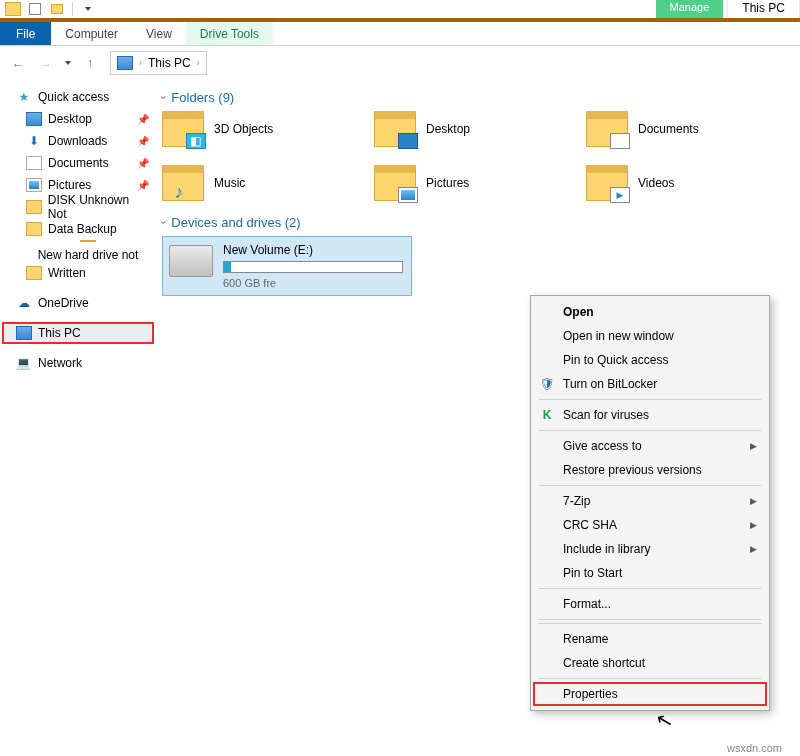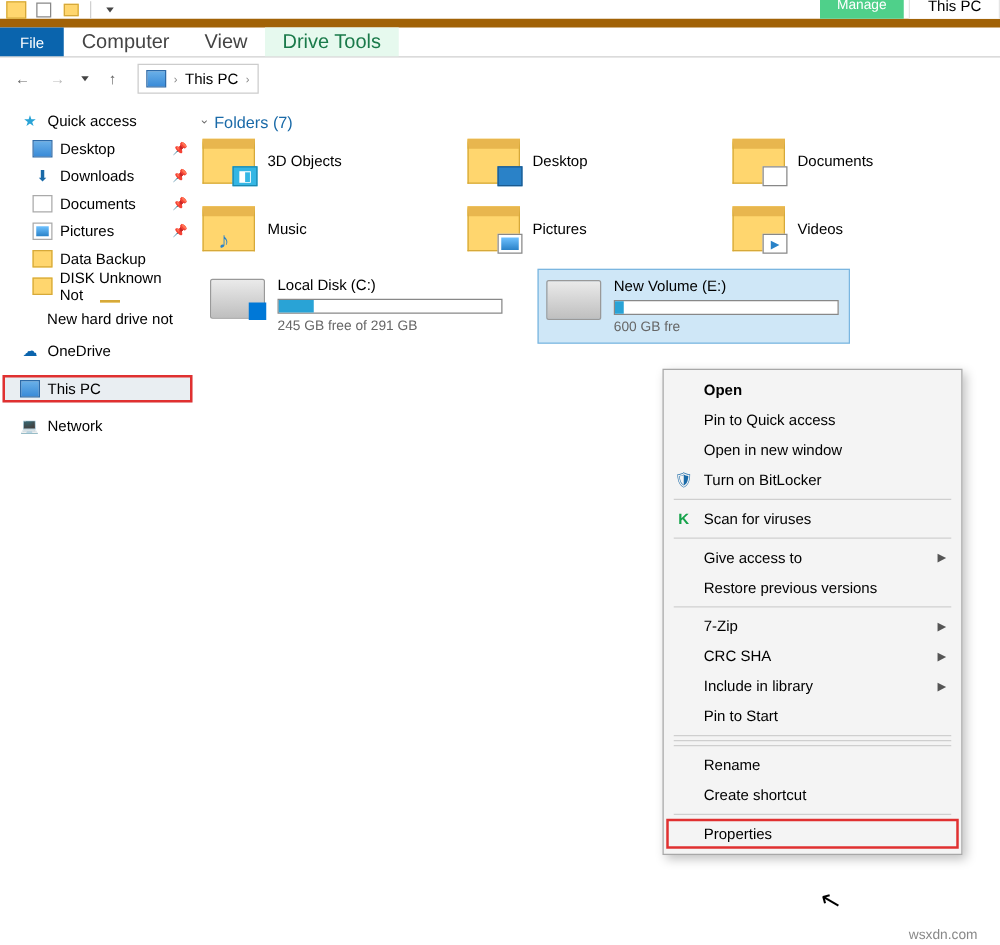--- a/index.html
+++ b/index.html
@@ -1,31 +1,31 @@
 <!DOCTYPE html>
 <html><head>
 <meta charset="utf-8">
 <style>
   * { box-sizing: border-box; margin: 0; padding: 0; font-family: "Segoe UI", Arial, sans-serif; }
   body { width: 800px; height: 756px; background: #fff; overflow: hidden; position: relative; font-size: 12px; color: #000; }
 
   
-  .titlebar { height: 22px; display: flex; align-items: center; background: #fff; border-bottom: 7px solid #a16207; }
+  .titlebar { height: 22px; display: flex; align-items: center; background: #fff; border-bottom: 4px solid #a16207; }
   .qat { display: flex; align-items: center; gap: 4px; padding-left: 4px; }
   .qat-icon { width: 18px; height: 18px; display: flex; align-items: center; justify-content: center; }
   .qat-sep { width: 1px; height: 14px; background: #d0d0d0; margin: 0 2px; }
   .caret-down::after { content: ""; border-left: 3px solid transparent; border-right: 3px solid transparent; border-top: 4px solid #444; display: inline-block; }
   .tabgroup { margin-left: auto; display: flex; align-items: flex-end; height: 100%; }
   .contextual { background: #4fd08a; color: #fff; height: 22px; padding: 0 14px; display: flex; align-items: center; font-size: 11px; }
   .title-tab { height: 22px; padding: 0 14px; display: flex; align-items: center; border: 1px solid #e5e5e5; border-bottom: none; background: #fff; margin-left: 4px; font-size: 12px; }
 
   
   .ribbon { height: 24px; display: flex; align-items: stretch; border-bottom: 1px solid #d0d0d0; }
   .ribbon-file { background: #0a64ad; color: #fff; padding: 0 16px; display: flex; align-items: center; font-size: 12px; }
-  .ribbon-tab { padding: 0 14px; display: flex; align-items: center; color: #444; font-size: 16px; }
+  .ribbon-tab { padding: 0 14px; display: flex; align-items: center; color: #444; font-size: 12px; }
   .ribbon-drivetools { background: #e6f9ee; color: #1a7a4a; }
 
   
   .navbar { height: 34px; display: flex; align-items: center; padding: 4px 6px; gap: 4px; }
   .nav-btn { width: 24px; height: 24px; display: flex; align-items: center; justify-content: center; color: #666; }
   .nav-btn.disabled { color: #bbb; }
   .addr { flex: 0 0 auto; display: flex; align-items: center; gap: 6px; border: 1px solid #ccc; height: 24px; padding: 0 6px; background: #fff; margin-left: 4px; }
   .addr-icon { width: 16px; height: 14px; background: linear-gradient(#6ab0e8,#3a8bd8); border: 1px solid #2d6aa8; }
   .crumb-sep { color: #888; font-size: 9px; }
 
@@ -153,29 +153,33 @@
       <span>Documents</span>
       <span class="pin">📌</span>
     </div>
     <div class="tree-item" style="padding-left:24px;">
       <span class="ico ico-picture"></span>
       <span>Pictures</span>
       <span class="pin">📌</span>
     </div>
     <div class="tree-item" style="padding-left:24px;">
       <span class="ico ico-folder"></span>
+      <span>DISK Unknown Not</span>
+    </div>
+    <div class="tree-item" style="padding-left:24px;">
+      <span class="ico ico-folder"></span>
       <span>Data Backup</span>
-    </div>
-    <div class="tree-item" style="padding-left:24px;">
-      <span class="ico ico-folder"></span>
-      <span>DISK Unknown Not</span>
     </div>
     <div class="tree-item" style="padding-left:24px;flex-direction:column;">
       <span class="ico ico-folder"></span>
       <span>New hard drive not</span>
+    </div>
+    <div class="tree-item" style="padding-left:24px;">
+      <span class="ico ico-folder"></span>
+      <span>Written</span>
     </div>
     <div class="tree-gap"></div>
     <div class="tree-item">
       <span class="ico ico-cloud">☁</span>
       <span>OneDrive</span>
     </div>
     <div class="tree-gap"></div>
     <div class="tree-item selected">
       <span class="ico ico-monitor"></span>
       <span>This PC</span>
@@ -184,21 +188,21 @@
     <div class="tree-item">
       <span class="ico ico-net">💻</span>
       <span>Network</span>
     </div>
   </div>
 
   <div class="content">
 
     <div class="section-hdr">
       <span class="disclose">›</span>
-      <span>Folders (7)</span>
+      <span>Folders (9)</span>
     </div>
 
     <div class="folders-grid">
       <div class="folder-tile">
         <div class="big-folder">
             <div class="overlay o-3d">◧</div>
           </div>
         <span>3D Objects</span>
       </div>
       <div class="folder-tile">
@@ -226,56 +230,50 @@
         <span>Pictures</span>
       </div>
       <div class="folder-tile">
         <div class="big-folder">
             <div class="overlay o-vid"></div>
           </div>
         <span>Videos</span>
       </div>
     </div>
 
+    <div class="section-hdr">
+      <span class="disclose">›</span>
+      <span>Devices and drives (2)</span>
+    </div>
 
     <div class="drives">
-      <div class="drive-tile">
-        <div class="drive-icon win"></div>
-        <div class="drive-info">
-          <span>Local Disk (C:)</span>
-          <div class="drive-bar">
-              <div class="fill" style="width:16%"></div>
-            </div>
-          <span class="drive-free">245 GB free of 291 GB</span>
-        </div>
-      </div>
       <div class="drive-tile sel">
         <div class="drive-icon"></div>
         <div class="drive-info">
           <span>New Volume (E:)</span>
           <div class="drive-bar">
               <div class="fill" style="width:4%"></div>
             </div>
           <span class="drive-free">600 GB fre</span>
         </div>
       </div>
     </div>
 
   </div>
 </div>
 
 <div class="ctx">
   <div class="ctx-item bold">
       <span>Open</span>
     </div>
   <div class="ctx-item">
+      <span>Open in new window</span>
+    </div>
+  <div class="ctx-item">
       <span>Pin to Quick access</span>
-    </div>
-  <div class="ctx-item">
-      <span>Open in new window</span>
     </div>
   <div class="ctx-item">
       <span class="ico-ctx shield">🛡</span>
       <span>Turn on BitLocker</span>
     </div>
   <div class="ctx-sep"></div>
   <div class="ctx-item">
       <span class="ico-ctx kasp">K</span>
       <span>Scan for viruses</span>
     </div>
@@ -297,20 +295,23 @@
       <span class="arrow">▶</span>
     </div>
   <div class="ctx-item">
       <span>Include in library</span>
       <span class="arrow">▶</span>
     </div>
   <div class="ctx-item">
       <span>Pin to Start</span>
     </div>
   <div class="ctx-sep"></div>
+  <div class="ctx-item">
+      <span>Format...</span>
+    </div>
   <div class="ctx-sep"></div>
   <div class="ctx-sep"></div>
   <div class="ctx-item">
       <span>Rename</span>
     </div>
   <div class="ctx-item">
       <span>Create shortcut</span>
     </div>
   <div class="ctx-sep"></div>
   <div class="ctx-item hi">

